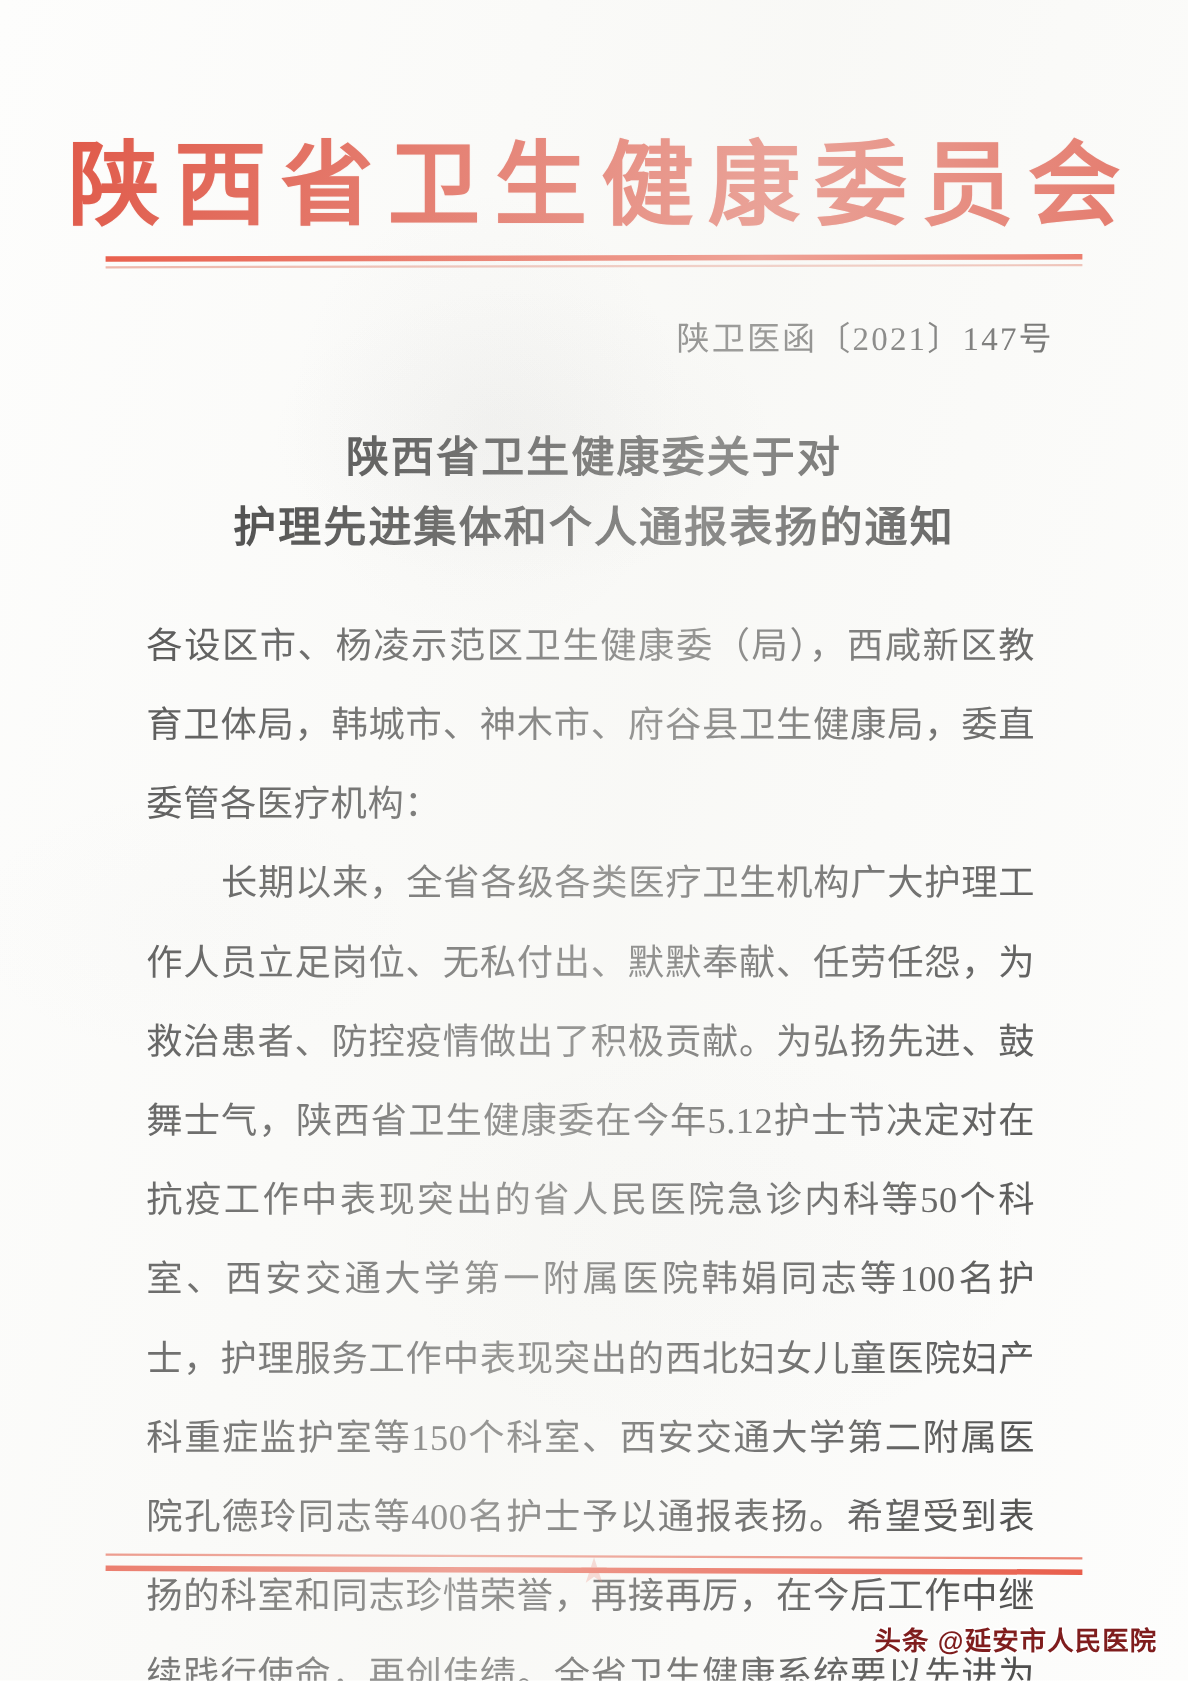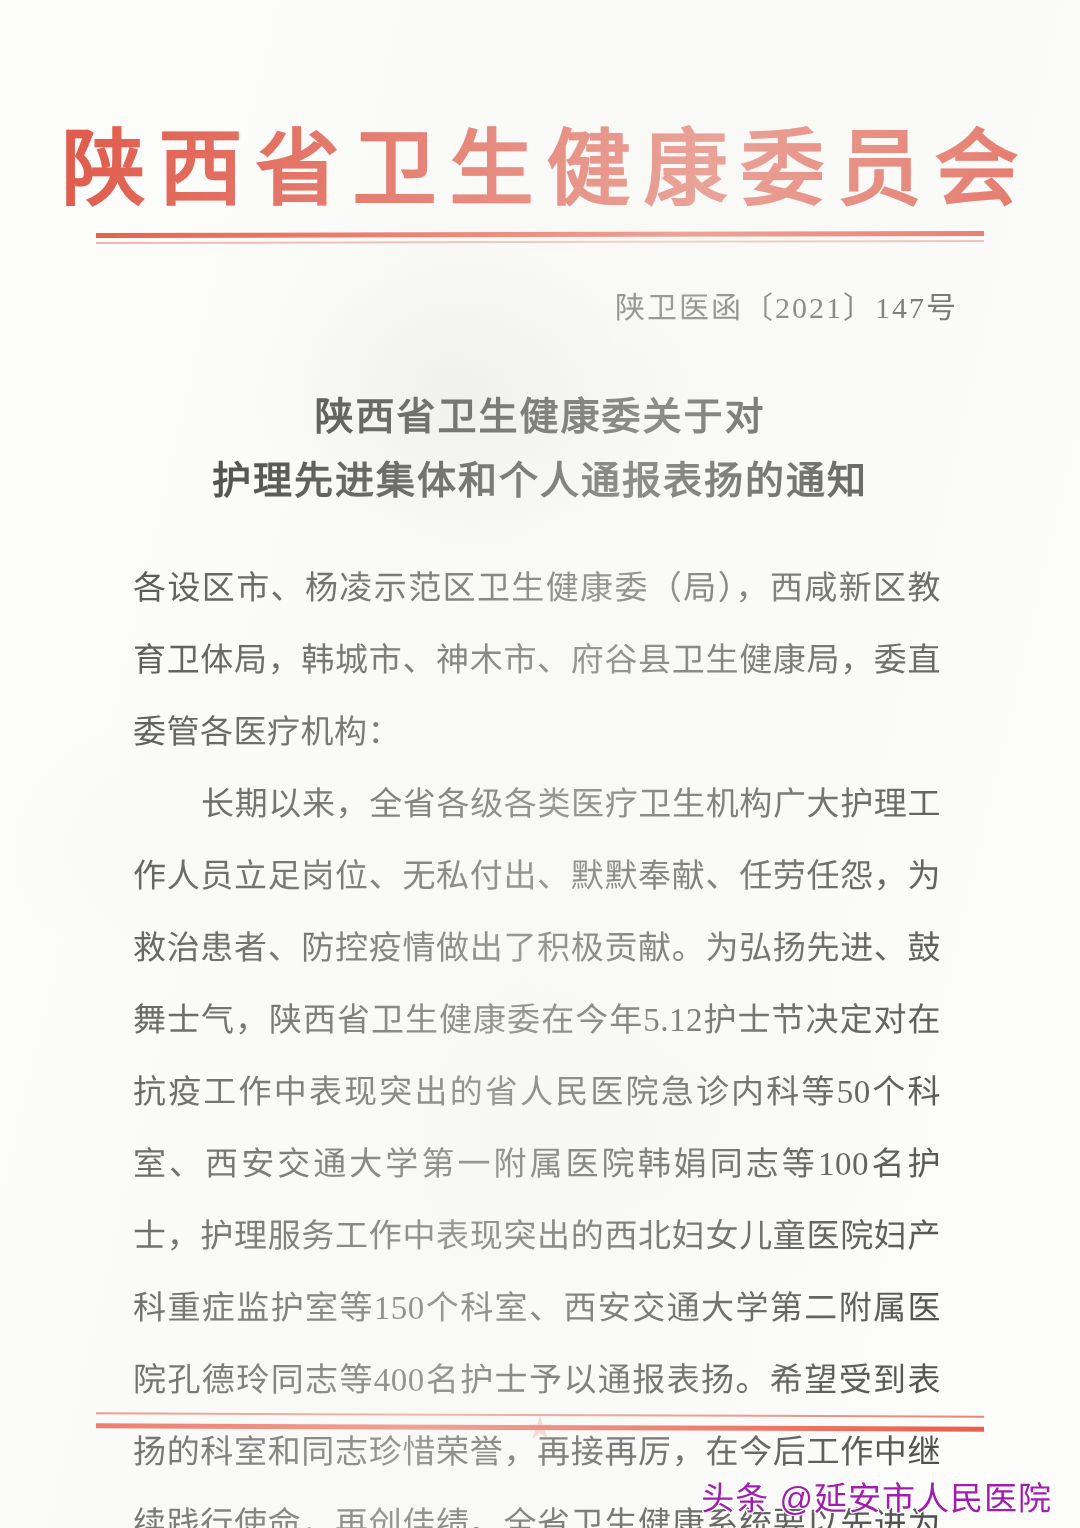--- a/index.html
+++ b/index.html
@@ -170,24 +170,24 @@
     color: rgba(232,80,60,0.30);
     z-index: 1;
   }
 
   
   .watermark {
     position: absolute;
     top: 1472px;
     right: 28px;
     font-family: "Liberation Sans", "DejaVu Sans", sans-serif;
-    font-size: 33px;
-    font-weight: 400;
+    font-size: 24px;
+    font-weight: 700;
     letter-spacing: 1px;
-    color: #a21caf;
+    color: #7f1d1d;
     white-space: nowrap;
     z-index: 4;
     text-shadow:
        1.4px 0 0 #ffffff,
       -1.4px 0 0 #ffffff,
        0 1.4px 0 #ffffff,
        0 -1.4px 0 #ffffff,
        1px 1px 0 #ffffff,
       -1px -1px 0 #ffffff,
        1px -1px 0 #ffffff,

